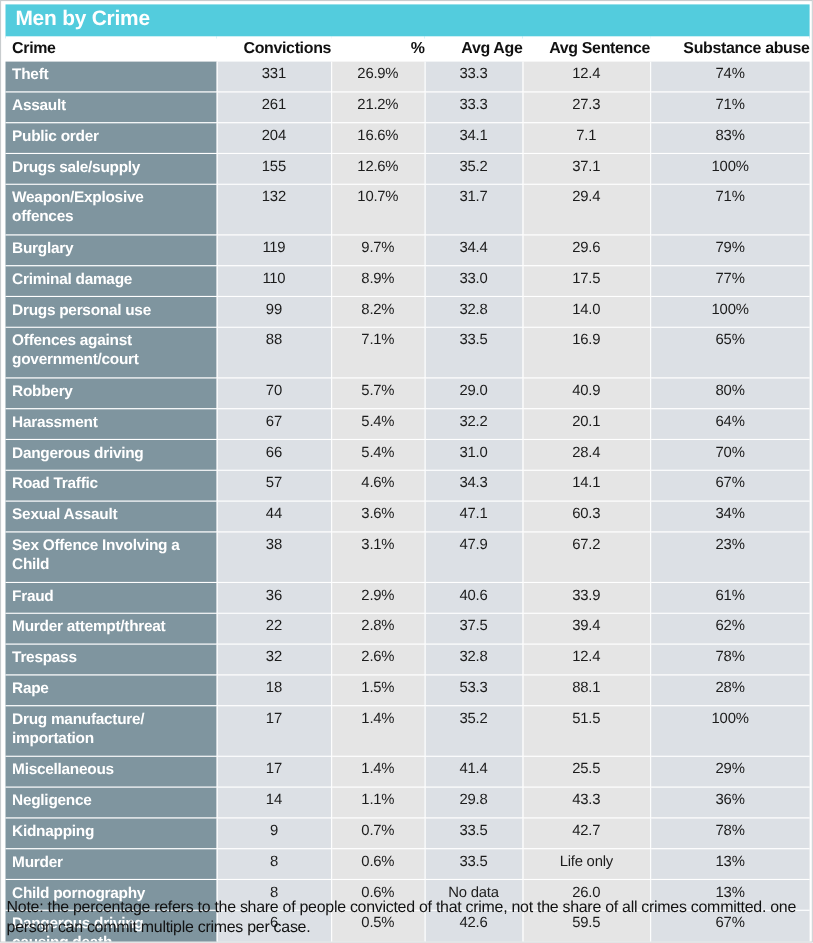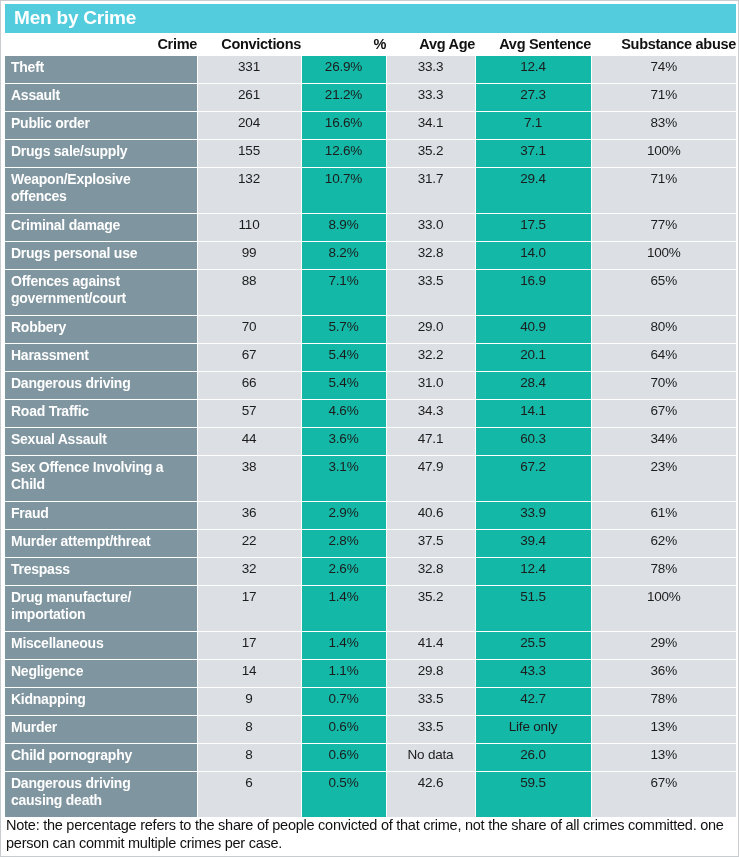--- a/index.html
+++ b/index.html
@@ -63,36 +63,36 @@
     color: #111111;
     font-size: 14.5px;
     font-weight: bold;
     padding: 3px 0 4px 0;
     text-align: right;
     letter-spacing: -0.3px;
     border: 0;
     white-space: nowrap;
   }
   thead th.head-crime {
-    text-align: right;
+    text-align: left;
     padding-left: 6px;
   }
   tbody td {
     background: #dce0e5;
     color: #1c1c1c;
     text-align: center;
     vertical-align: top;
     padding: 3px 2px 4px 2px;
     border-right: 1px solid #ffffff;
     border-bottom: 1px solid #ffffff;
     font-size: 13.5px;
     letter-spacing: -0.2px;
   }
   tbody td.alt {
-    background: #14b8a6;
+    background: #e5e5e5;
   }
   tbody td.last-col {
     border-right: 0;
   }
   tbody td.crime-cell {
     background: #7f959f;
     color: #ffffff;
     font-weight: bold;
     text-align: left;
     padding-left: 6px;
@@ -181,20 +181,28 @@
         </tr>
         <tr class="two-line">
           <td class="crime-cell">Weapon/Explosive offences</td>
           <td>132</td>
           <td class="alt">10.7%</td>
           <td>31.7</td>
           <td class="alt">29.4</td>
           <td class=" last-col">71%</td>
         </tr>
         <tr>
+          <td class="crime-cell">Burglary</td>
+          <td>119</td>
+          <td class="alt">9.7%</td>
+          <td>34.4</td>
+          <td class="alt">29.6</td>
+          <td class=" last-col">79%</td>
+        </tr>
+        <tr>
           <td class="crime-cell">Criminal damage</td>
           <td>110</td>
           <td class="alt">8.9%</td>
           <td>33.0</td>
           <td class="alt">17.5</td>
           <td class=" last-col">77%</td>
         </tr>
         <tr>
           <td class="crime-cell">Drugs personal use</td>
           <td>99</td>
@@ -276,20 +284,28 @@
           <td class=" last-col">62%</td>
         </tr>
         <tr>
           <td class="crime-cell">Trespass</td>
           <td>32</td>
           <td class="alt">2.6%</td>
           <td>32.8</td>
           <td class="alt">12.4</td>
           <td class=" last-col">78%</td>
         </tr>
+        <tr>
+          <td class="crime-cell">Rape</td>
+          <td>18</td>
+          <td class="alt">1.5%</td>
+          <td>53.3</td>
+          <td class="alt">88.1</td>
+          <td class=" last-col">28%</td>
+        </tr>
         <tr class="two-line">
           <td class="crime-cell">Drug manufacture/ importation</td>
           <td>17</td>
           <td class="alt">1.4%</td>
           <td>35.2</td>
           <td class="alt">51.5</td>
           <td class=" last-col">100%</td>
         </tr>
         <tr>
           <td class="crime-cell">Miscellaneous</td>

